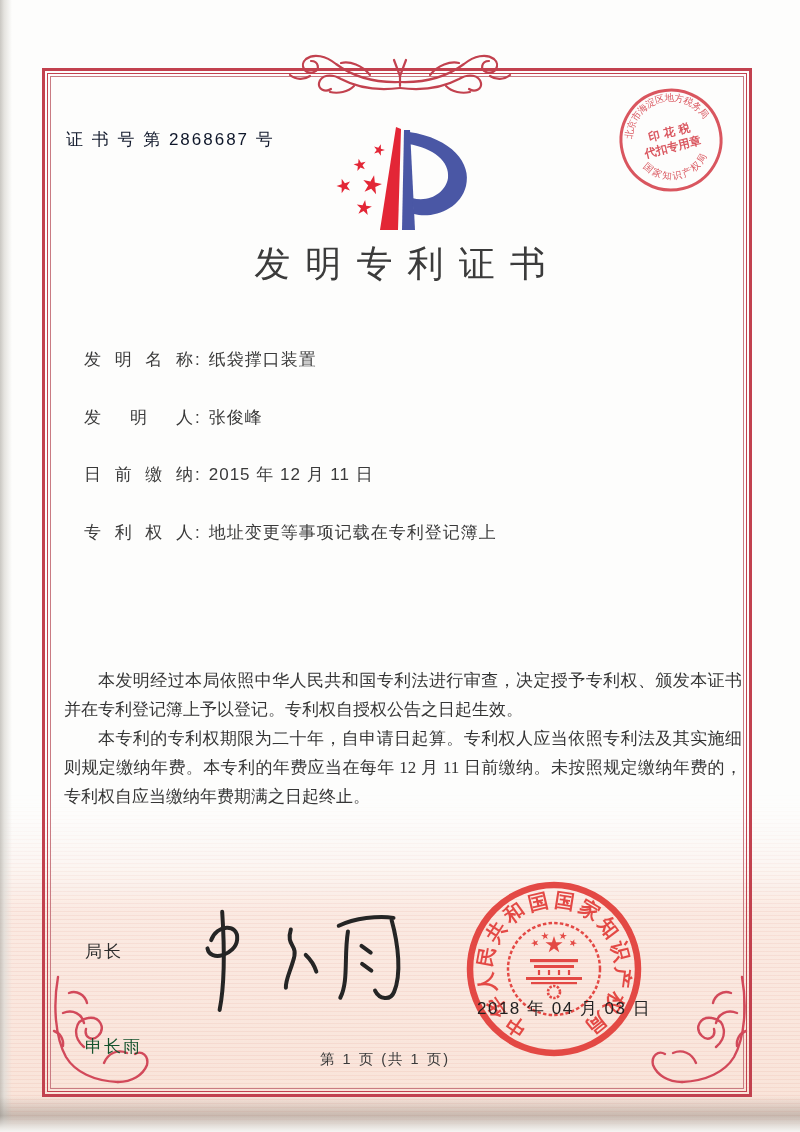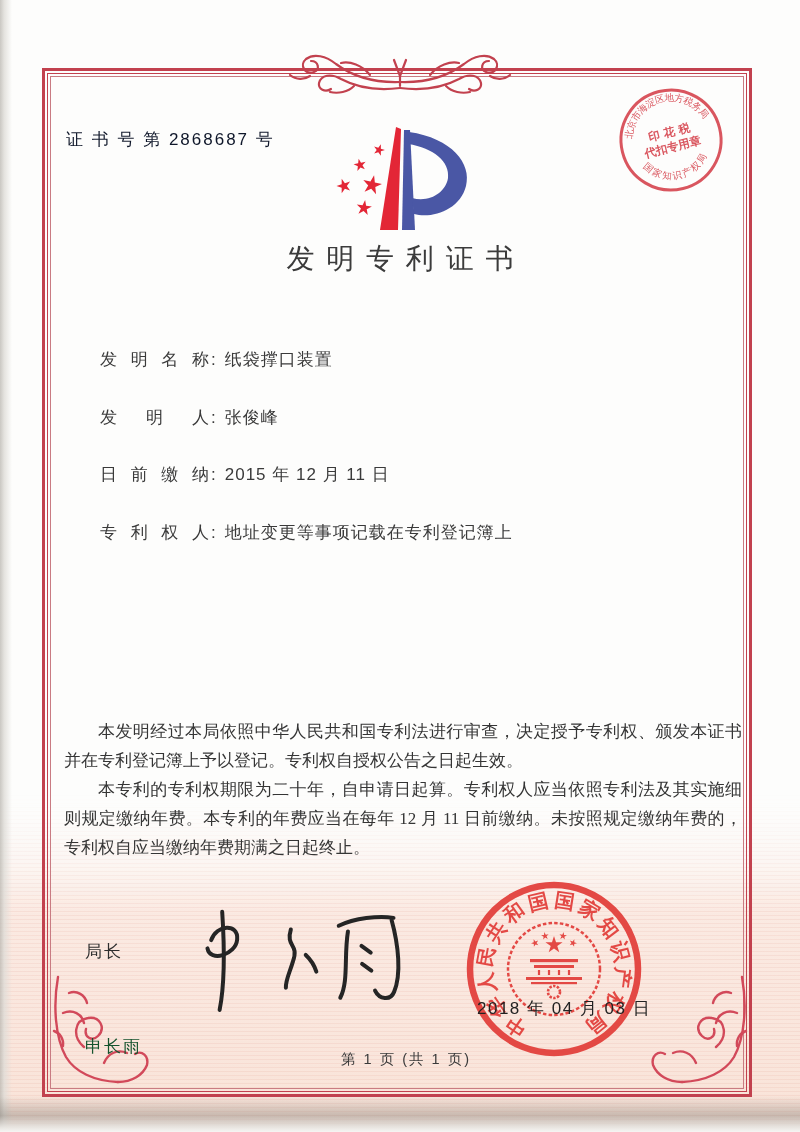--- a/index.html
+++ b/index.html
@@ -33,48 +33,48 @@
   .orn-corner{position:absolute;width:112px;height:120px;z-index:2;}
   .orn-bl{left:44px;top:975px;}
   .orn-br{left:644px;top:975px;transform:scaleX(-1);}
 
   .cert-no{position:absolute;left:66px;top:128px;z-index:3;font-size:17px;letter-spacing:2px;color:#0f172a;}
 
   .logo{position:absolute;left:322px;top:122px;width:156px;height:116px;z-index:3;}
 
   .title{
     position:absolute;left:0;top:240px;width:100%;z-index:3;
-    text-align:center;font-size:28px;color:#3b3b3b;font-weight:500;
+    text-align:center;font-size:36px;color:#3b3b3b;font-weight:500;
     font-family:"Liberation Serif","DejaVu Serif",serif;
     letter-spacing:0.42em;text-indent:0.42em;
   }
 
-  .fields{position:absolute;left:100px;top:348px;z-index:3;font-size:17px;}
+  .fields{position:absolute;left:84px;top:348px;z-index:3;font-size:17px;}
   .frow{height:33px;margin-bottom:24.5px;white-space:nowrap;}
   .flabel{display:inline-block;width:110px;text-align:justify;text-align-last:justify;letter-spacing:1px;}
   .fcolon{margin-left:1px;}
   .fvalue{margin-left:9px;letter-spacing:1px;}
 
   .paras{
-    position:absolute;left:64px;top:717px;width:678px;z-index:3;
+    position:absolute;left:64px;top:666px;width:678px;z-index:3;
     font-size:17px;line-height:29px;text-align:justify;color:#353535;
     font-family:"Liberation Serif","DejaVu Serif",serif;
   }
   .paras p{margin:0;text-indent:2em;}
 
   .sig-title{position:absolute;left:85px;top:940px;z-index:3;font-size:17px;letter-spacing:2px;color:#2e2e2e;text-align:right;}
   .sig-name{position:absolute;left:85px;top:1035px;z-index:3;font-size:17px;letter-spacing:2px;color:#14532d;}
   .signature{position:absolute;left:188px;top:903px;width:232px;height:118px;z-index:3;transform:rotate(-2deg);}
 
   .seal{position:absolute;left:465px;top:880px;width:178px;height:178px;z-index:3;opacity:.92;}
   .seal-date{position:absolute;left:477px;top:997px;z-index:4;font-size:17px;letter-spacing:1.5px;color:#222;font-weight:500;}
 
   .stamp{position:absolute;left:616px;top:84px;width:110px;height:112px;z-index:3;transform:rotate(-14deg);opacity:.88;}
 
-  .footer{position:absolute;left:0;top:1050px;width:770px;z-index:3;text-align:center;font-size:14.5px;letter-spacing:2px;color:#3a3a3a;padding-left:21px;}
+  .footer{position:absolute;left:0;top:1050px;width:770px;z-index:3;text-align:center;font-size:14.5px;letter-spacing:2px;color:#3a3a3a;}
 
   
   .scan-left{position:absolute;left:0;top:0;bottom:0;width:12px;z-index:5;
     background:linear-gradient(to right,#bdbab4 0,#dedcd7 35%,rgba(255,255,255,0) 100%);opacity:.8;pointer-events:none;}
   .scan-bottom{position:absolute;left:0;right:0;bottom:0;height:36px;z-index:5;pointer-events:none;
     background:linear-gradient(to bottom, rgba(0,0,0,0) 0, rgba(126,120,112,0.40) 55%, rgba(233,231,227,0.95) 88%, #f6f5f3 100%);}
 </style>
 </head>
 <body>
 

